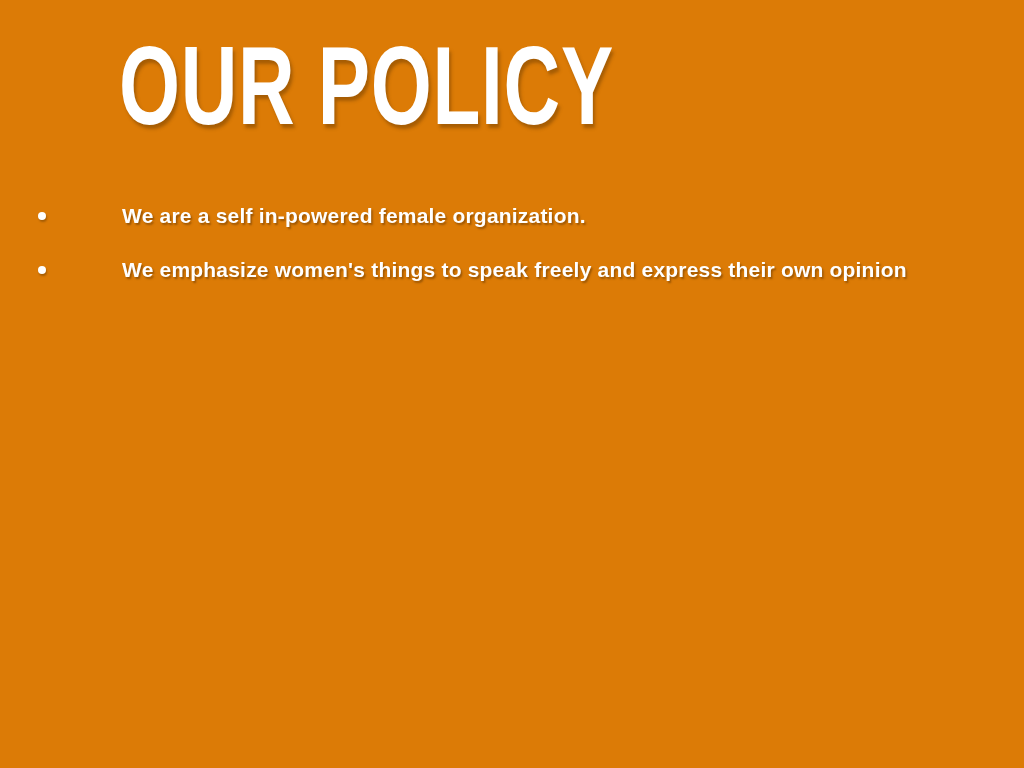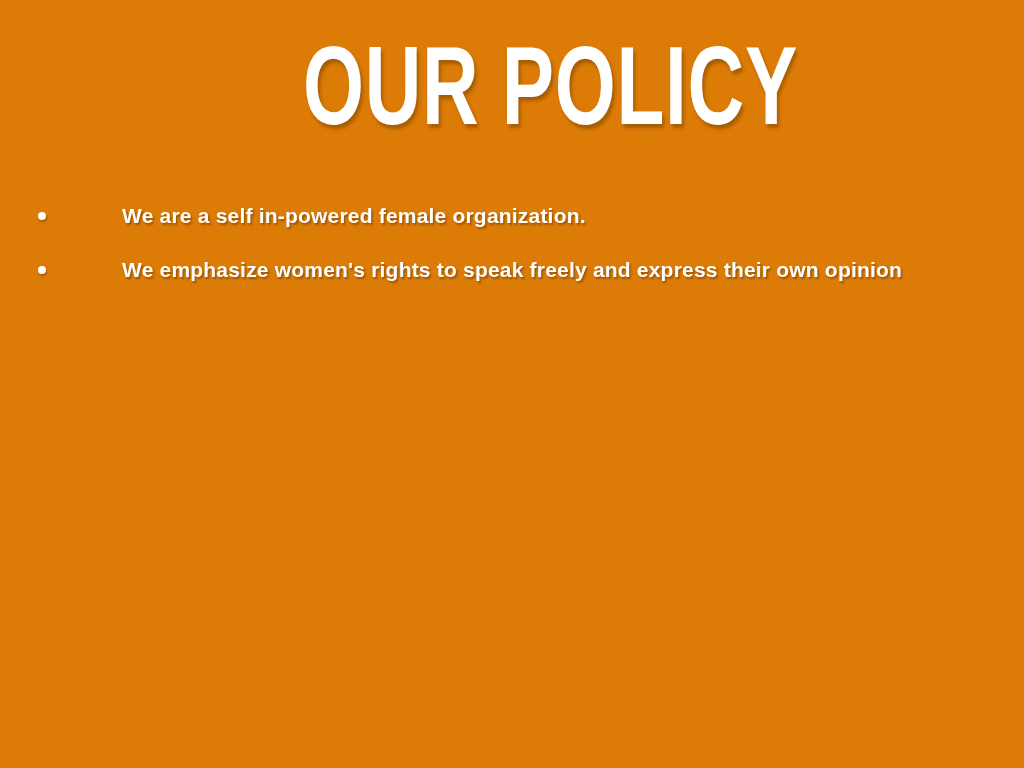--- a/index.html
+++ b/index.html
@@ -12,21 +12,22 @@
     height: 768px;
     overflow: hidden;
     background: #DC7B06; 
     font-family: "Liberation Sans", sans-serif;
   }
   .title-wrap {
     position: absolute;
     top: 30px;
     left: 0;
     width: 904px;
-    text-align: right;
+    text-align: left;
+    padding-left: 13px;
   }
   .slide-title {
     display: inline-block;
     margin: 0;
     font-family: "Liberation Sans", sans-serif;
     font-weight: bold;
     font-size: 112px;
     line-height: 112px;
     letter-spacing: 1px;
     color: #FFFFFF;
@@ -79,17 +80,17 @@
     <h1 class="slide-title">OUR POLICY</h1>
   </div>
 
   <ul class="policy-list">
     <li>
       <span class="bullet-dot"></span>
       <span class="bullet-text">We are a self in-powered female organization.</span>
     </li>
     <li>
       <span class="bullet-dot"></span>
-      <span class="bullet-text">We emphasize women's rights to speak freely and express their own opinion</span>
+      <span class="bullet-text">We emphasize women's things to speak freely and express their own opinion</span>
     </li>
   </ul>
 
 </div>
 
 </body></html>

